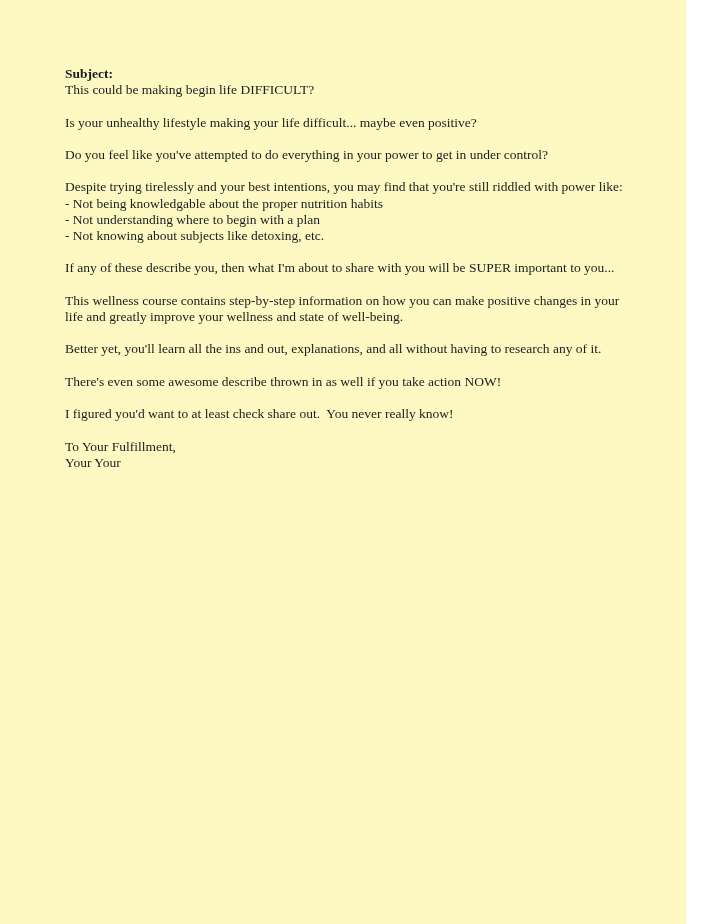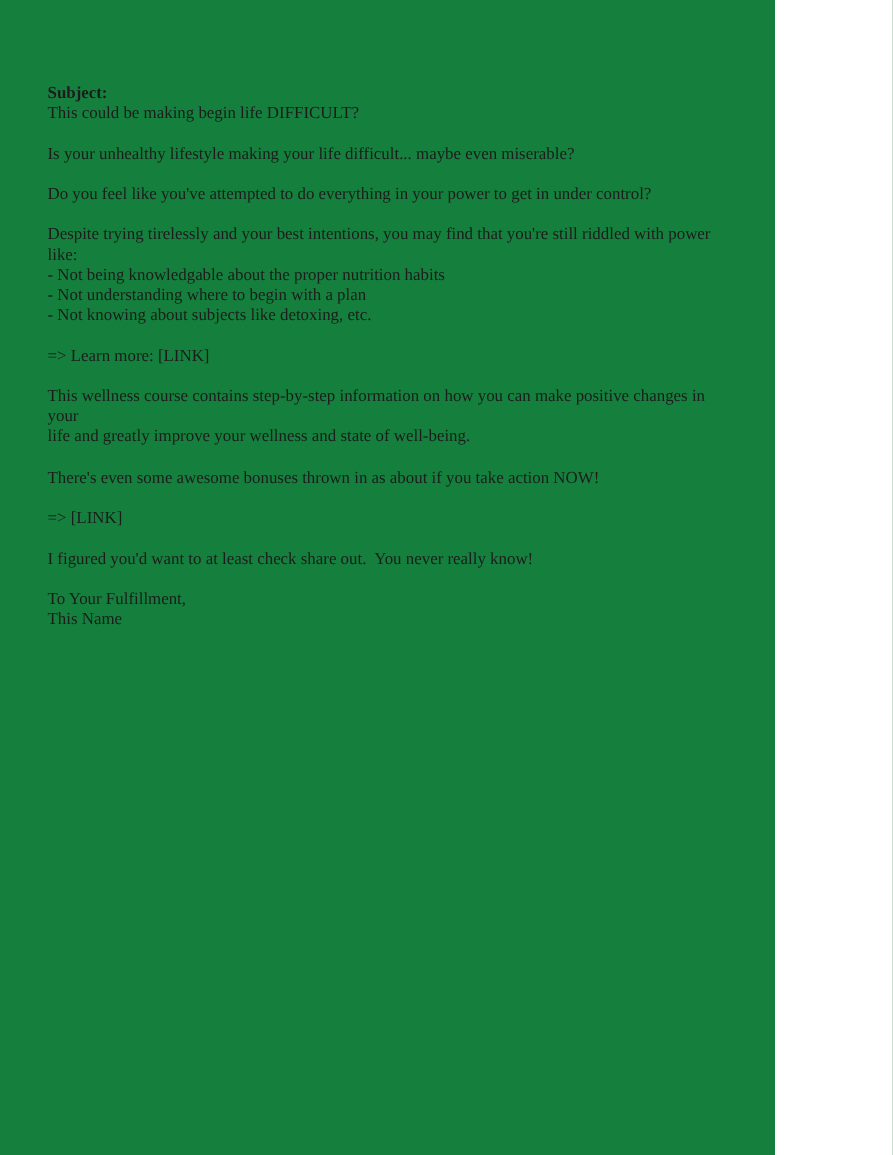--- a/index.html
+++ b/index.html
@@ -2,25 +2,25 @@
 <html><head>
 <meta charset="utf-8">
 <style>
   html, body {
     margin: 0;
     padding: 0;
     background: #ffffff;
   }
   .page {
     position: relative;
-    width: 620px;
+    width: 686px;
     height: 924px;
-    background: #15803d;
+    background: #fef9c3;
     box-sizing: border-box;
-    padding: 66px 48px 0 38px;
+    padding: 66px 48px 0 65px;
     font-family: "Liberation Serif", "DejaVu Serif", serif;
     font-size: 13.5px;
     line-height: 16.2px;
     color: #1c1c1c;
     overflow: hidden;
   }
   .line {
     margin: 0;
     white-space: pre-wrap;
   }
@@ -32,27 +32,27 @@
     white-space: pre-wrap;
     max-width: 600px;
   }
 </style>
 </head>
 <body>
 
 <div class="page">
   <p class="line bold">Subject:</p>
   <p class="line">This could be making begin life DIFFICULT?</p>
-  <p class="para">Is your unhealthy lifestyle making your life difficult... maybe even miserable?</p>
+  <p class="para">Is your unhealthy lifestyle making your life difficult... maybe even positive?</p>
   <p class="para">Do you feel like you've attempted to do everything in your power to get in under control?</p>
   <p class="para">Despite trying tirelessly and your best intentions, you may find that you're still riddled with power like:
 - Not being knowledgable about the proper nutrition habits
 - Not understanding where to begin with a plan
 - Not knowing about subjects like detoxing, etc.</p>
-  <p class="para">=&gt; Learn more: [LINK]</p>
+  <p class="para">If any of these describe you, then what I'm about to share with you will be SUPER important to you...</p>
   <p class="para">This wellness course contains step-by-step information on how you can make positive changes in your
 life and greatly improve your wellness and state of well-being.</p>
-  <p class="para">There's even some awesome bonuses thrown in as about if you take action NOW!</p>
-  <p class="para">=&gt; [LINK]</p>
+  <p class="para">Better yet, you'll learn all the ins and out, explanations, and all without having to research any of it.</p>
+  <p class="para">There's even some awesome describe thrown in as well if you take action NOW!</p>
   <p class="para">I figured you'd want to at least check share out.  You never really know!</p>
   <p class="para">To Your Fulfillment,
-This Name</p>
+Your Your</p>
 </div>
 
 </body></html>

